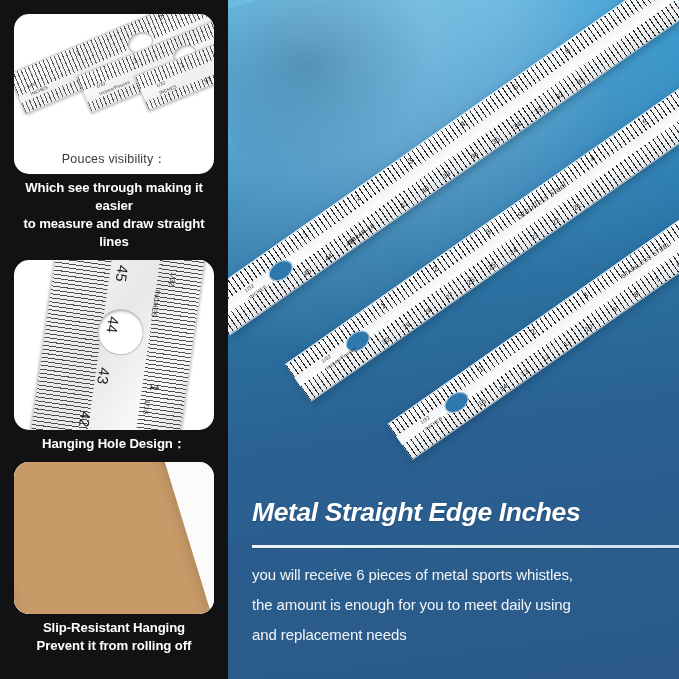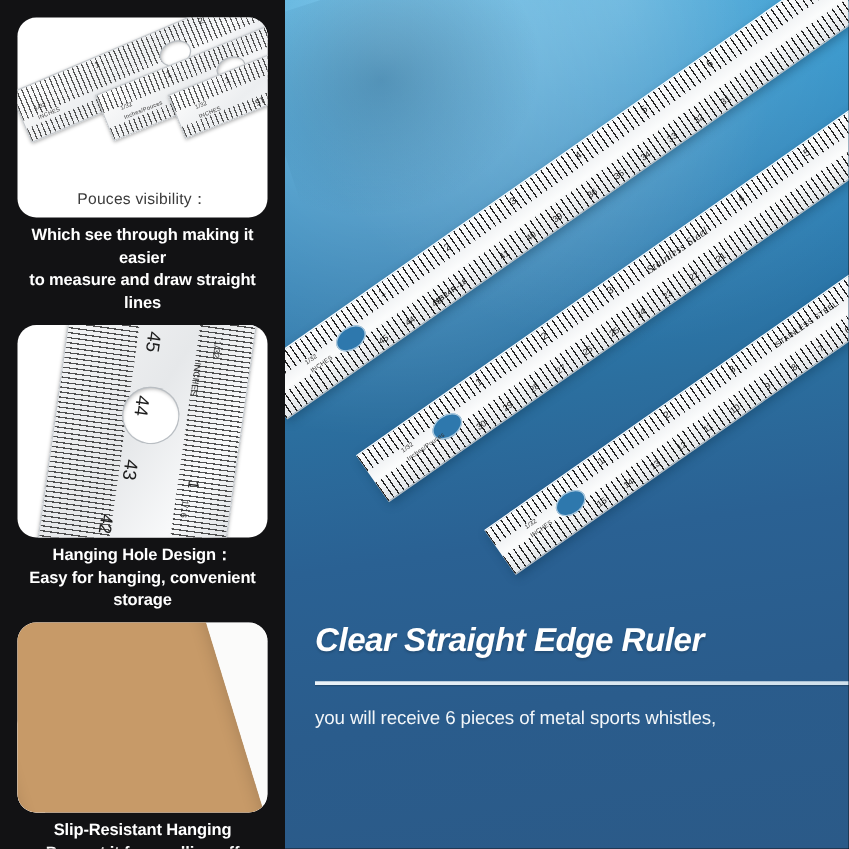--- a/index.html
+++ b/index.html
@@ -236,21 +236,20 @@
           <div class="rnum" style="font-size:15px;left:56px;top:122px;transform:rotate(90deg);">43</div>
           <div class="rnum" style="font-size:14px;left:44px;top:168px;transform:rotate(90deg);">42</div>
           <div class="rlabel" style="font-size:7px;right:22px;top:22px;transform:rotate(90deg);">1/32</div>
           <div class="rlabel" style="font-size:7px;right:28px;top:48px;transform:rotate(90deg);">INCHES</div>
           <div class="rnum" style="font-size:12px;right:28px;top:128px;transform:rotate(90deg);">1</div>
           <div class="rlabel" style="font-size:7px;right:30px;top:152px;transform:rotate(90deg);">1/16</div>
         </div>
       </div>
       <div class="caption-out">
         <span class="l1">Hanging Hole Design：</span>
-        <span class="l2">Easy for hanging, convenient storage</span>
       </div>
     </div>
 
     <div class="feature-block">
       <div class="photo-card card-3">
         <div class="cork-wrap">
           <div class="cork-edge"></div>
           <div class="cork"></div>
         </div>
       </div>
@@ -331,20 +330,22 @@
       <div class="hr-num" style="left:190px;bottom:3px;font-size:7px;">11</div>
       <div class="hr-num" style="left:216px;bottom:3px;font-size:7px;">10</div>
       <div class="hr-num" style="left:250px;bottom:3px;font-size:7px;">9</div>
       <div class="hr-num" style="left:276px;bottom:3px;font-size:7px;">8</div>
       <div class="hr-num" style="left:302px;bottom:3px;font-size:7px;">7</div>
       <div class="hr-num" style="left:328px;bottom:3px;font-size:7px;">6</div>
       <div class="rlabel" style="left:28px;top:14px;font-size:5px;">1/32</div>
       <div class="rlabel" style="left:28px;top:22px;font-size:5px;">INCHES</div>
     </div>
 
-    <div class="hero-title">Clear Straight Edge Ruler</div>
+    <div class="hero-title">Metal Straight Edge Inches</div>
     <div class="hero-rule"></div>
     <div class="hero-body">
       <span>you will receive 6 pieces of metal sports whistles,</span>
+      <span>the amount is enough for you to meet daily using</span>
+      <span>and replacement needs</span>
     </div>
   </div>
 
 </div>
 
 </body></html>

